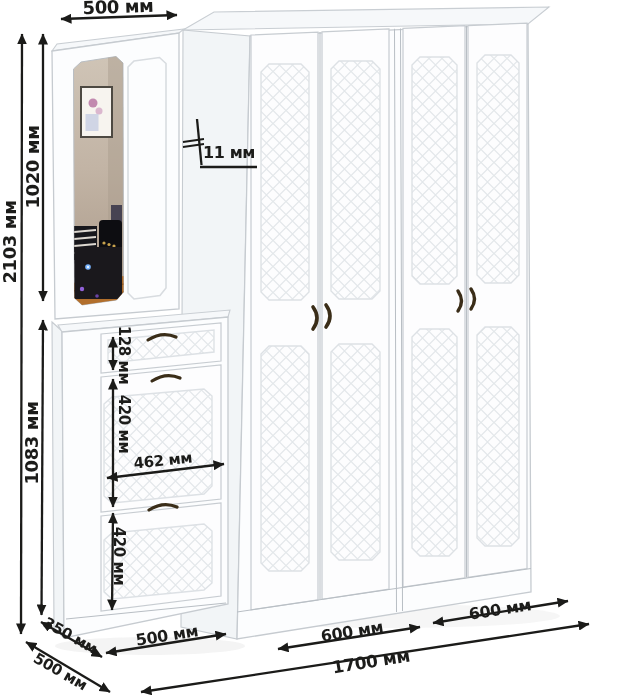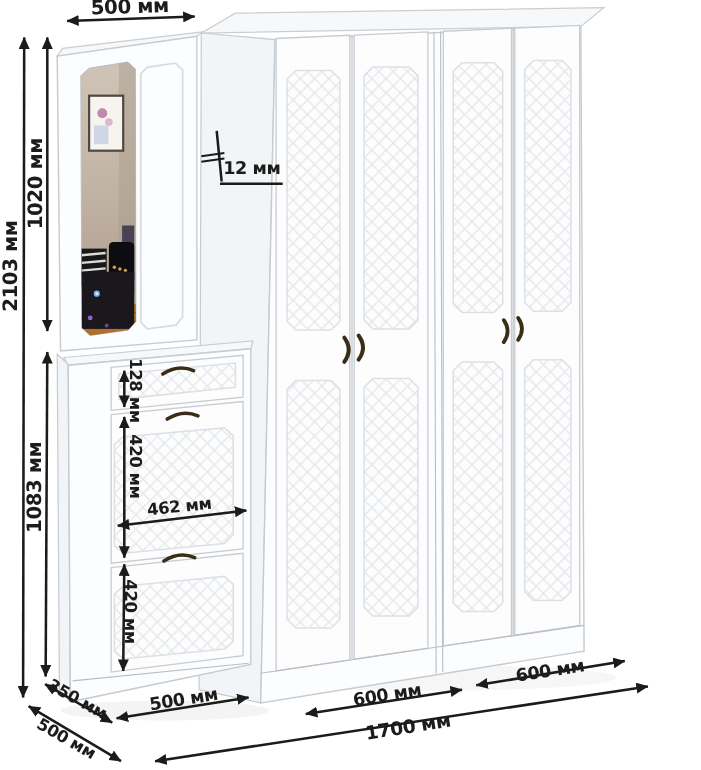--- a/index.html
+++ b/index.html
@@ -155,21 +155,21 @@
 </svg>
 
 <div class="dim big" style="left:118px;top:7px;--r:-2deg">500 мм</div>
 <div class="dim big" style="left:10px;top:242px;--r:-90deg">2103 мм</div>
 <div class="dim big" style="left:33px;top:167px;--r:-90deg">1020 мм</div>
 <div class="dim big" style="left:32px;top:443px;--r:-90deg">1083 мм</div>
 <div class="dim sml" style="left:123px;top:355px;--r:90deg">128 мм</div>
 <div class="dim sml" style="left:123px;top:424px;--r:90deg">420 мм</div>
 <div class="dim sml" style="left:163px;top:461px;--r:-6deg">462 мм</div>
 <div class="dim sml" style="left:118px;top:556px;--r:90deg">420 мм</div>
-<div class="dim mid" style="left:229px;top:153px;--r:0deg">12 мм</div>
+<div class="dim mid" style="left:229px;top:153px;--r:0deg">11 мм</div>
 <div class="dim sml" style="left:70px;top:636px;--r:29deg">350 мм</div>
 <div class="dim sml" style="left:60px;top:672px;--r:30deg">500 мм</div>
 <div class="dim mid" style="left:167px;top:636px;--r:-9deg">500 мм</div>
 <div class="dim mid" style="left:352px;top:632px;--r:-9deg">600 мм</div>
 <div class="dim mid" style="left:500px;top:610px;--r:-9deg">600 мм</div>
 <div class="dim xl" style="left:371px;top:662px;--r:-9deg">1700 мм</div>
 
 </div>
 
 </body></html>

